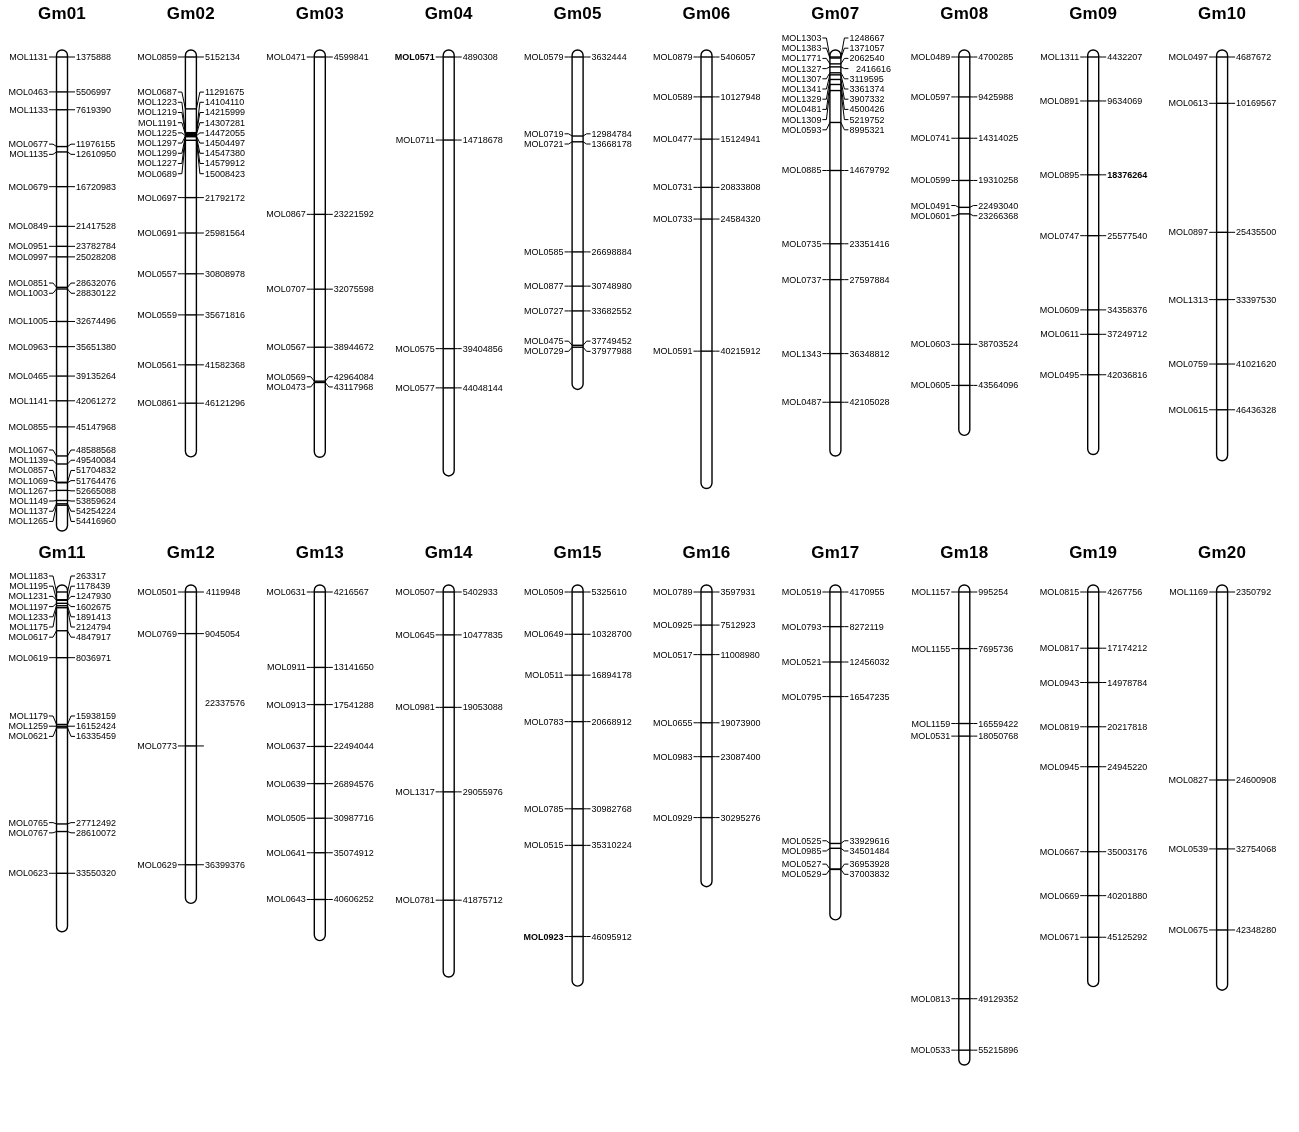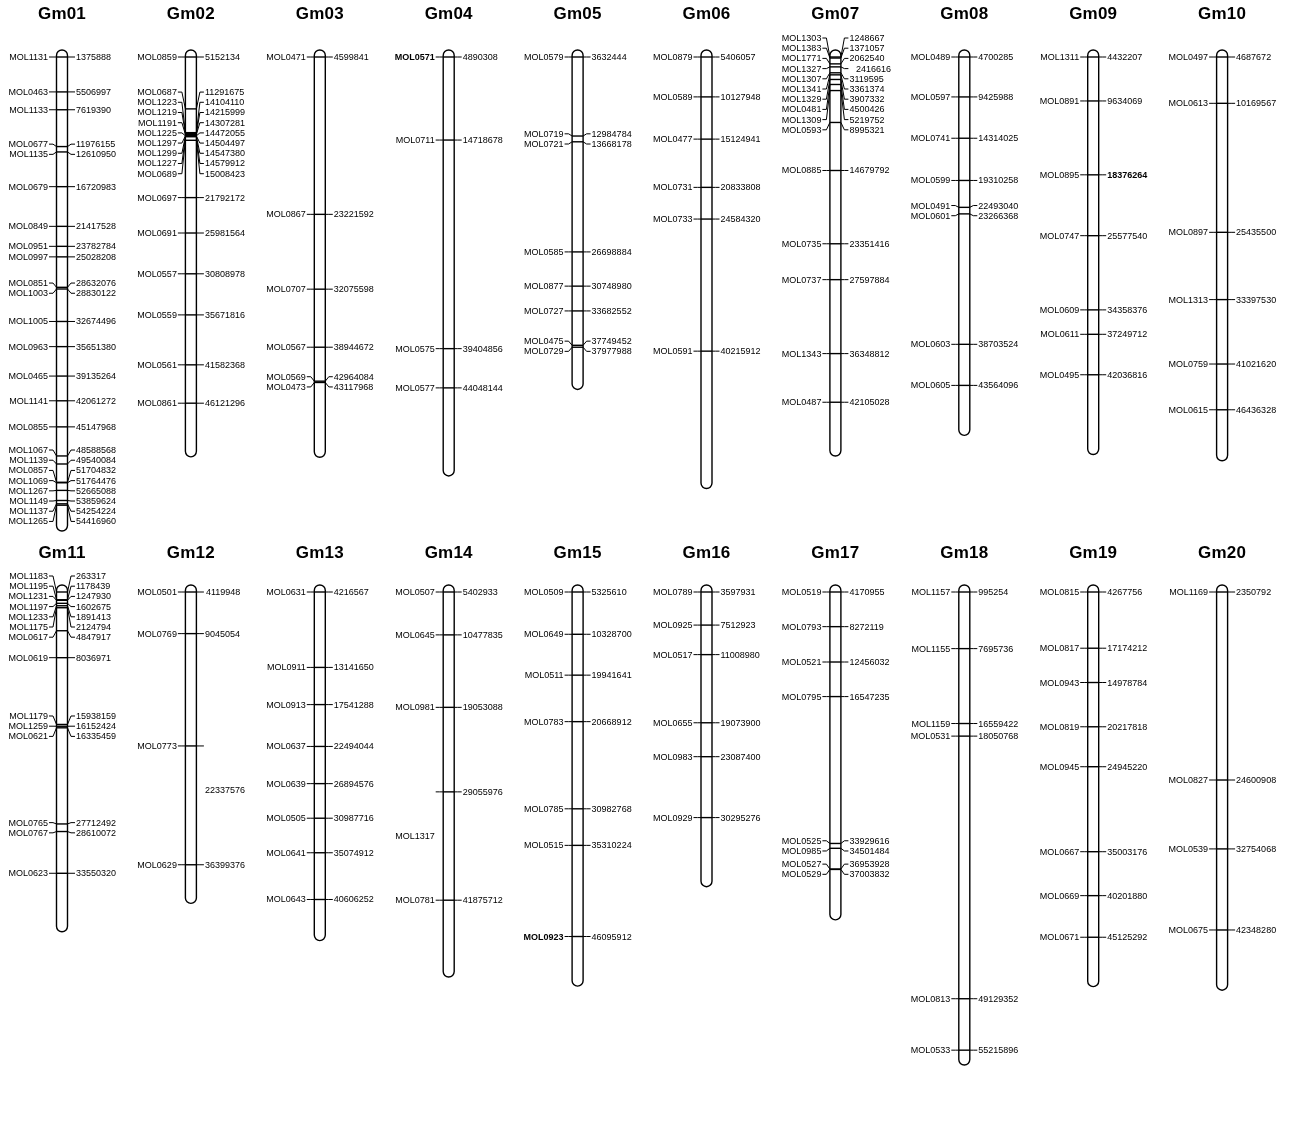--- a/index.html
+++ b/index.html
@@ -812,21 +812,21 @@
     <div class="marker-label" style="left: -2px; top: 827.838px;">MOL0767</div>
     <div class="pos-label" style="left: 76px; top: 827.838px;">28610072</div>
     <div class="marker-label" style="left: -2px; top: 868.275px;">MOL0623</div>
     <div class="pos-label" style="left: 76px; top: 868.275px;">33550320</div>
     <div class="chrom-title" style="left: 145.9px; top: 543px;">Gm12</div>
     <div class="marker-label" style="left: 126.9px; top: 587px;">MOL0501</div>
     <div class="pos-label" style="left: 206px; top: 587px;">4119948</div>
     <div class="marker-label" style="left: 126.9px; top: 628.617px;">MOL0769</div>
     <div class="pos-label" style="left: 204.9px; top: 628.617px;">9045054</div>
     <div class="marker-label" style="left: 126.9px; top: 740.939px;">MOL0773</div>
-    <div class="pos-label" style="left: 204.9px; top: 785px;">22337576</div>
+    <div class="pos-label" style="left: 204.9px; top: 698px;">22337576</div>
     <div class="marker-label" style="left: 126.9px; top: 859.761px;">MOL0629</div>
     <div class="pos-label" style="left: 204.9px; top: 859.761px;">36399376</div>
     <div class="chrom-title" style="left: 274.8px; top: 543px;">Gm13</div>
     <div class="marker-label" style="left: 255.8px; top: 587px;">MOL0631</div>
     <div class="pos-label" style="left: 333.8px; top: 587px;">4216567</div>
     <div class="marker-label" style="left: 255.8px; top: 662.417px;">MOL0911</div>
     <div class="pos-label" style="left: 333.8px; top: 662.417px;">13141650</div>
     <div class="marker-label" style="left: 255.8px; top: 699.594px;">MOL0913</div>
     <div class="pos-label" style="left: 333.8px; top: 699.594px;">17541288</div>
     <div class="marker-label" style="left: 255.8px; top: 741.445px;">MOL0637</div>
@@ -839,31 +839,31 @@
     <div class="pos-label" style="left: 333.8px; top: 847.753px;">35074912</div>
     <div class="marker-label" style="left: 255.8px; top: 894.493px;">MOL0643</div>
     <div class="pos-label" style="left: 333.8px; top: 894.493px;">40606252</div>
     <div class="chrom-title" style="left: 403.7px; top: 543px;">Gm14</div>
     <div class="marker-label" style="left: 384.7px; top: 587px;">MOL0507</div>
     <div class="pos-label" style="left: 462.7px; top: 587px;">5402933</div>
     <div class="marker-label" style="left: 384.7px; top: 629.883px;">MOL0645</div>
     <div class="pos-label" style="left: 462.7px; top: 629.883px;">10477835</div>
     <div class="marker-label" style="left: 384.7px; top: 702.344px;">MOL0981</div>
     <div class="pos-label" style="left: 462.7px; top: 702.344px;">19053088</div>
-    <div class="marker-label" style="left: 384.7px; top: 786.868px; margin-top: 44px;">MOL1317</div>
+    <div class="marker-label" style="left: 384.7px; top: 786.868px;">MOL1317</div>
     <div class="pos-label" style="left: 462.7px; top: 786.868px;">29055976</div>
     <div class="marker-label" style="left: 384.7px; top: 895.195px;">MOL0781</div>
     <div class="pos-label" style="left: 462.7px; top: 895.195px;">41875712</div>
     <div class="chrom-title" style="left: 532.6px; top: 543px;">Gm15</div>
     <div class="marker-label" style="left: 513.6px; top: 587px;">MOL0509</div>
     <div class="pos-label" style="left: 591.6px; top: 587px;">5325610</div>
     <div class="marker-label" style="left: 513.6px; top: 629.276px;">MOL0649</div>
     <div class="pos-label" style="left: 591.6px; top: 629.276px;">10328700</div>
     <div class="marker-label" style="left: 513.6px; top: 670.15px;">MOL0511</div>
-    <div class="pos-label" style="left: 591.6px; top: 670.15px;">19941641</div>
+    <div class="pos-label" style="left: 591.6px; top: 670.15px;">16894178</div>
     <div class="marker-label" style="left: 513.6px; top: 716.651px;">MOL0783</div>
     <div class="pos-label" style="left: 591.6px; top: 716.651px;">20668912</div>
     <div class="marker-label" style="left: 513.6px; top: 803.803px;">MOL0785</div>
     <div class="pos-label" style="left: 591.6px; top: 803.803px;">30982768</div>
     <div class="marker-label" style="left: 513.6px; top: 840.37px;">MOL0515</div>
     <div class="pos-label" style="left: 591.6px; top: 840.37px;">35310224</div>
     <div class="marker-label" style="left: 513.6px; top: 931.509px; font-weight: bold;">MOL0923</div>
     <div class="pos-label" style="left: 591.6px; top: 931.509px;">46095912</div>
     <div class="chrom-title" style="left: 661.5px; top: 543px;">Gm16</div>
     <div class="marker-label" style="left: 642.5px; top: 587px;">MOL0789</div>

